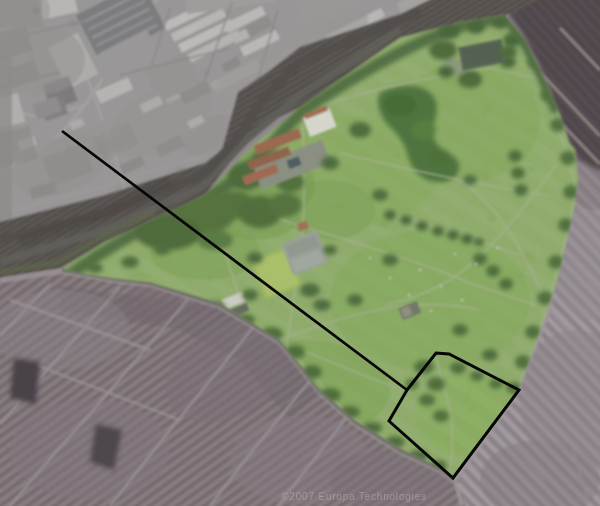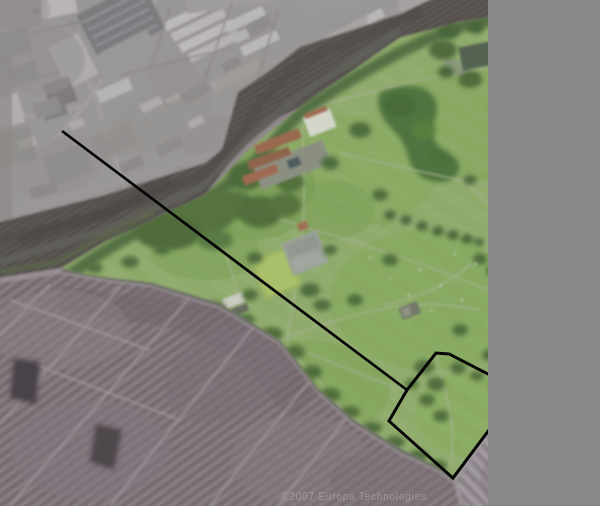--- a/index.html
+++ b/index.html
@@ -1,16 +1,16 @@
 <!DOCTYPE html>
 <html><head>
 <meta charset="utf-8">
 <style>
   html,body{margin:0;padding:0;background:#888;}
-  #stage{width:488px;height:506px;overflow:hidden;position:relative;font-family:"Liberation Sans", sans-serif;}
+  #stage{width:600px;height:506px;overflow:hidden;position:relative;font-family:"Liberation Sans", sans-serif;}
 </style>
 </head>
 <body>
 
 <div id="stage">
 <svg width="600" height="506" viewBox="0 0 600 506" xmlns="http://www.w3.org/2000/svg">
 <defs>
   <filter id="soft" x="-5%" y="-5%" width="110%" height="110%">
     <feGaussianBlur stdDeviation="1.3"></feGaussianBlur>
   </filter>

